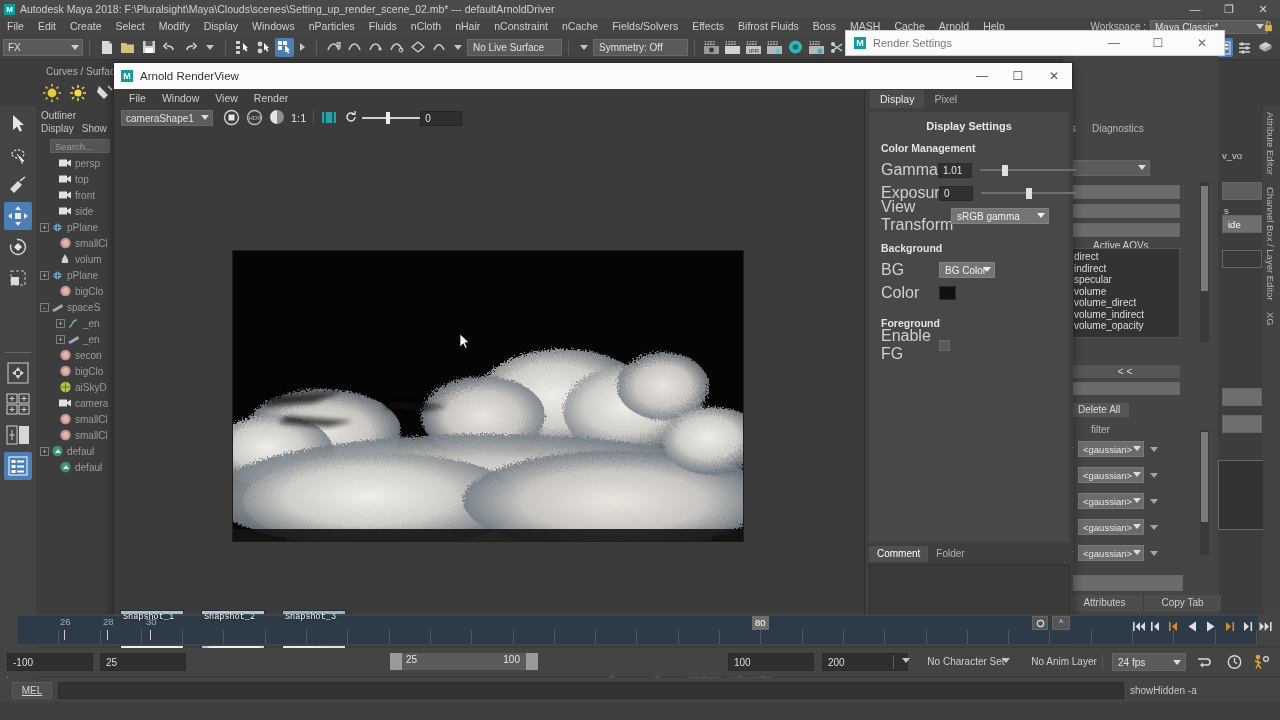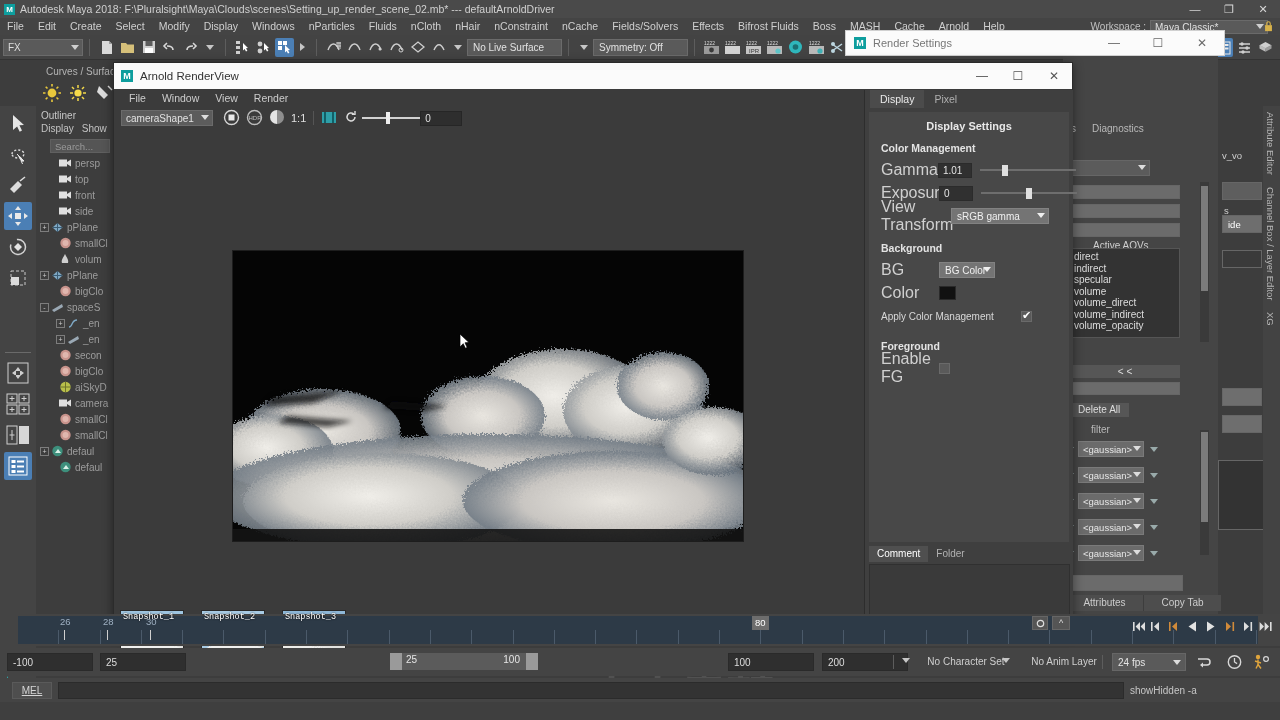--- a/index.html
+++ b/index.html
@@ -1036,24 +1036,20 @@
             <span>BG Color</span>
             <span class="a"></span>
           </div>
         </div>
 
         <div class="row">
           <div class="l">Color</div>
           <div class="swatch"></div>
         </div>
 
-        <div class="row">
-          <div style="font-size:10px;color:#d8d8d8;width:140px;">Apply Color Management</div>
-          <div class="chk on"></div>
-        </div>
 
         <div class="sect" style="margin-top:14px;">Foreground</div>
 
         <div class="row">
           <div class="l">Enable FG</div>
           <div class="chk"></div>
         </div>
       </div>
 
       <div class="cfbar">

